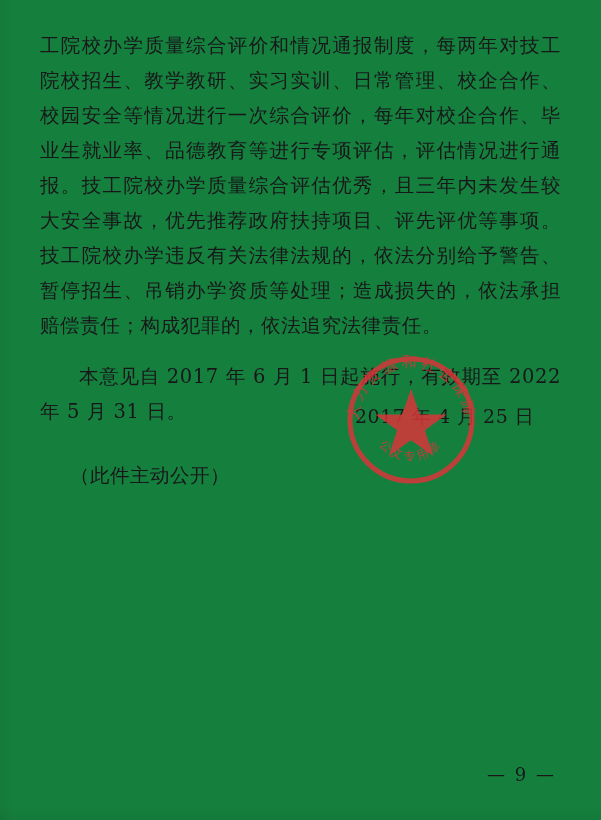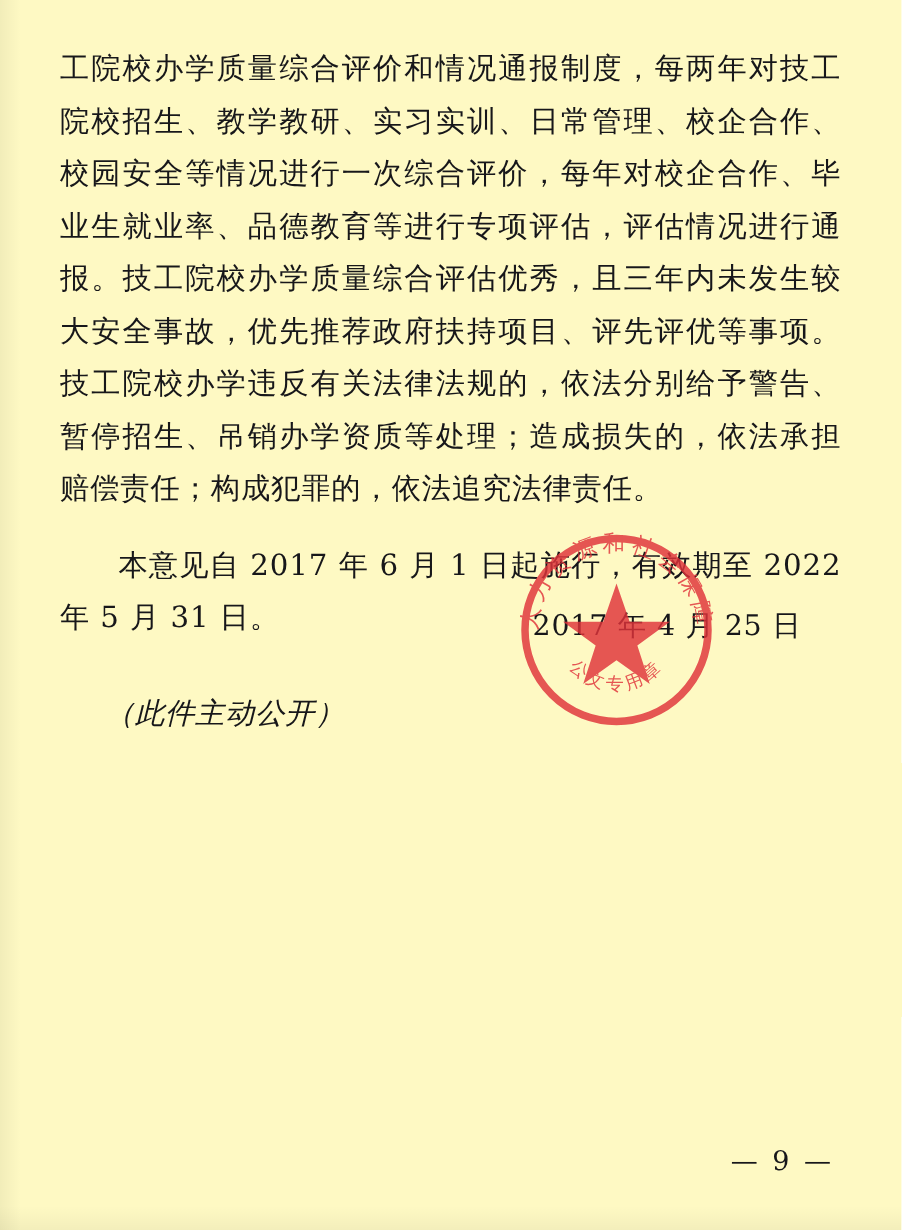--- a/index.html
+++ b/index.html
@@ -4,21 +4,21 @@
 <style>
   html, body {
     margin: 0;
     padding: 0;
     background: #ffffff;
   }
   #page {
     position: relative;
     width: 601px;
     height: 820px;
-    background: #fef9c3;
+    background: #15803d;
     overflow: hidden;
     font-family: "DejaVu Serif", "Liberation Serif", serif;
     color: #1a1a1a;
   }
   .body-text {
     position: absolute;
     left: 40px;
     right: 40px;
     top: 28px;
     font-size: 19.5px;
@@ -47,21 +47,20 @@
     color: #17171a;
     white-space: nowrap;
   }
   .disclosure {
     position: absolute;
     left: 70px;
     top: 462px;
     font-size: 19.5px;
     letter-spacing: 0.5px;
     color: #17171a;
-    font-style: italic;
   }
   
   .seal {
     position: absolute;
     left: 336px;
     top: 345px;
     width: 150px;
     height: 150px;
     pointer-events: none;
   }

